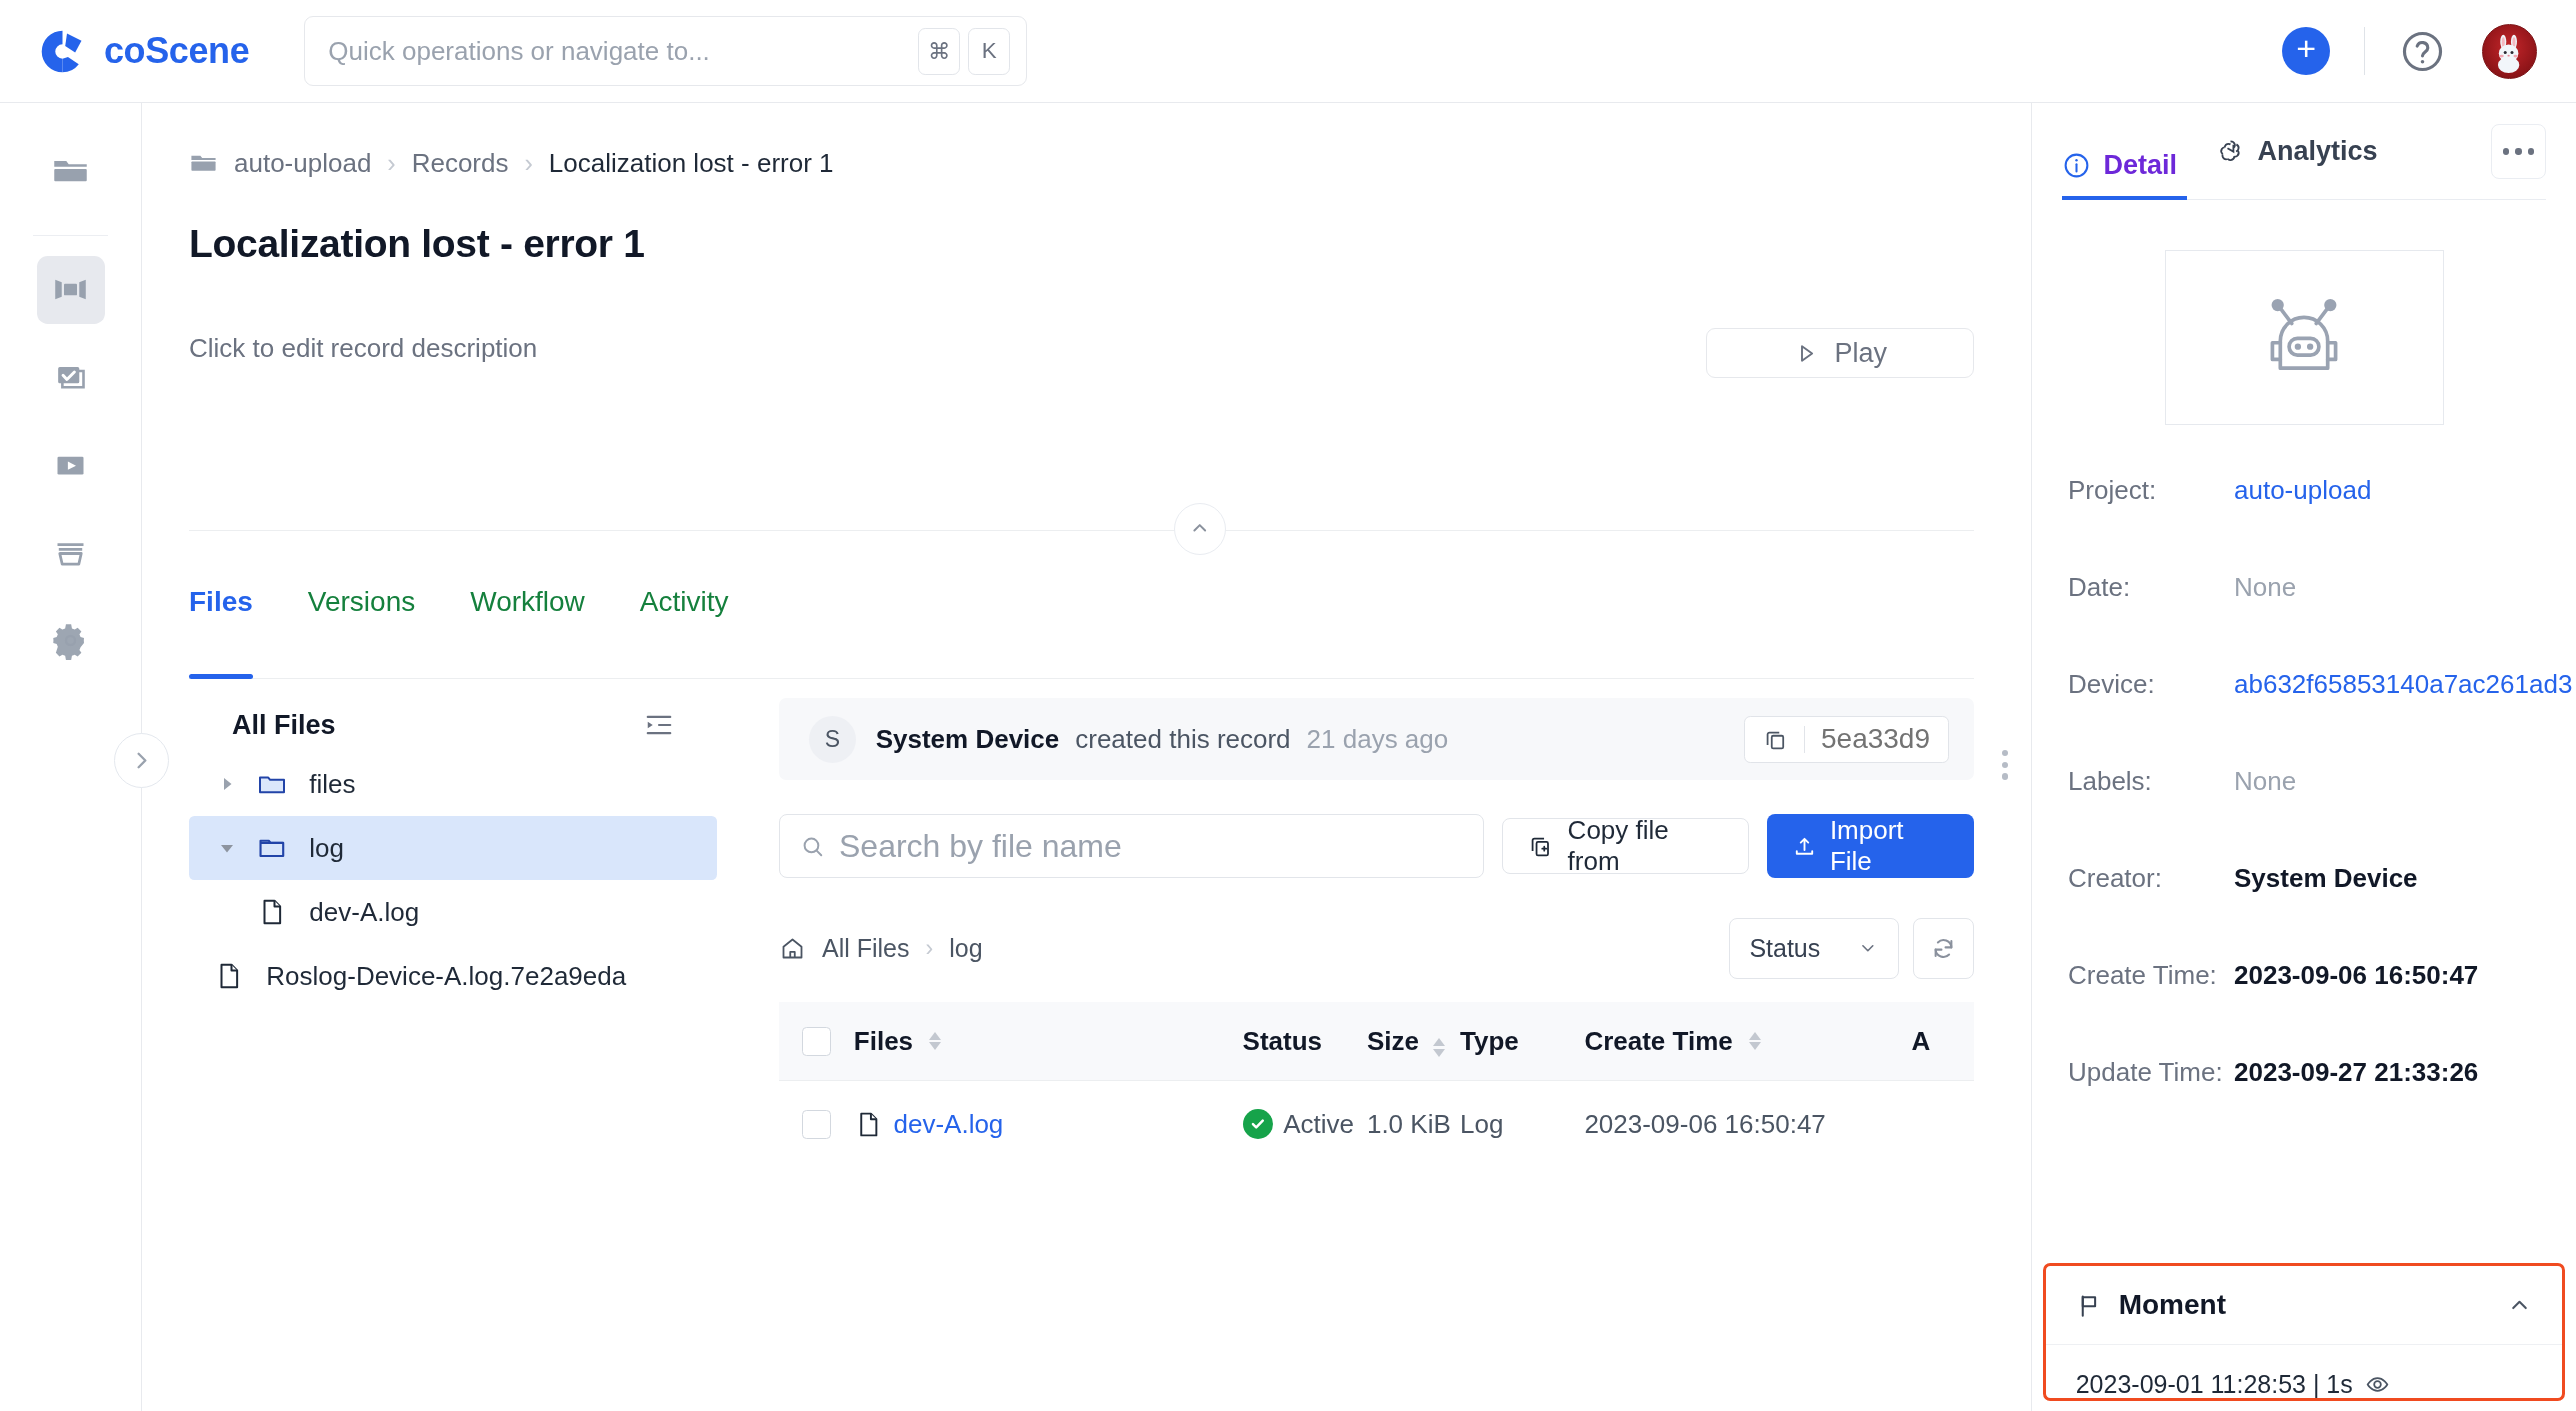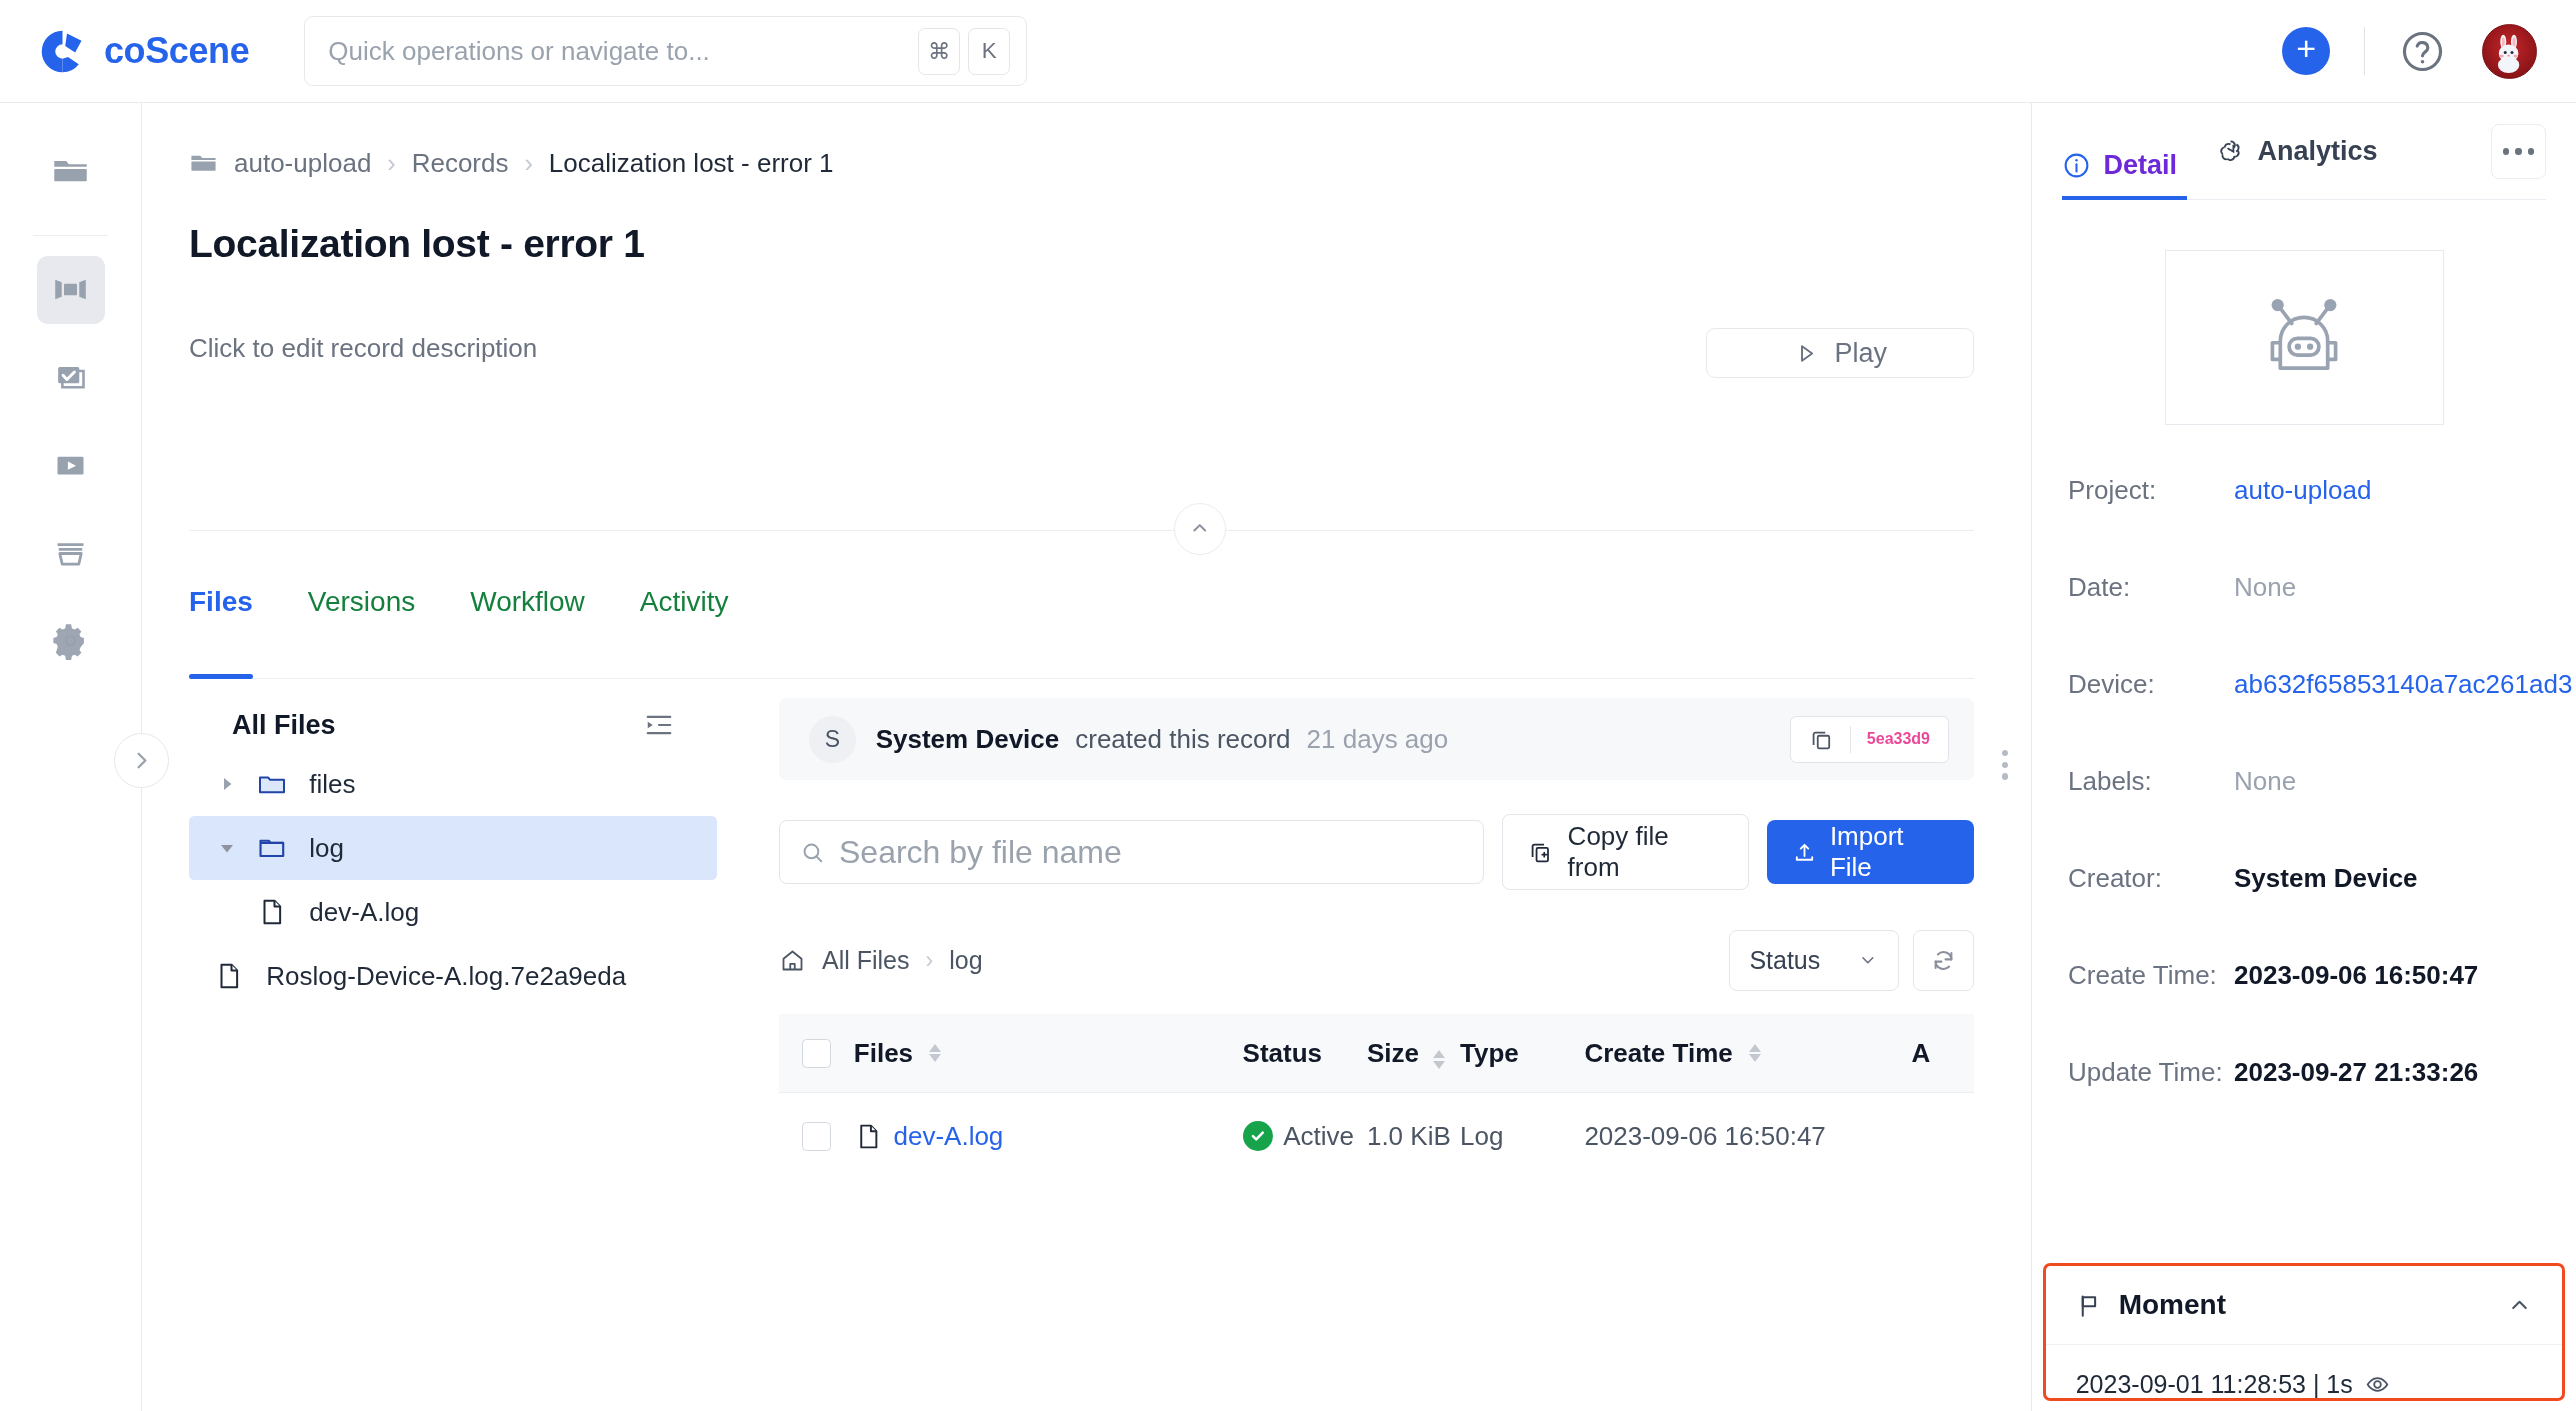--- a/index.html
+++ b/index.html
@@ -172,32 +172,32 @@
     font-size: 23px; color: #4b5563; margin-right: 19.7px;
   }
   .rb-name { font-size: 26px; font-weight: 700; color: #111827; }
   .rb-action { font-size: 26px; color: #4b5563; margin-left: 16px; }
   .rb-time { font-size: 26px; color: #9aa2ae; margin-left: 16px; }
   .rb-chip {
     margin-left: auto; height: 47px; border: 0.9px solid #e1e4e9; border-radius: 6.3px;
     display: flex; align-items: center; padding: 0 18px; gap: 16px; background: #fff;
   }
   .rb-chip-sep { width: 0.9px; height: 27px; background: #e1e4e9; }
-  .rb-chip-id { font-size: 16px; color: #ec4899; font-weight: 700; }
+  .rb-chip-id { font-size: 28px; color: #737373; font-weight: 400; }
 
   .files-toolbar {
     margin-top: 34px; display: flex; align-items: center; gap: 18px;
   }
   .search-field {
     width: 721px; height: 64px; border: 0.9px solid #e2e5ea; border-radius: 8px;
     display: flex; align-items: center; padding: 0 19.7px; gap: 14.3px; background: #fff;
   }
   .search-ph { font-size: 32px; color: #9aa2ae; }
   .btn-outline {
-    height: 76px; border: 0.9px solid #e2e5ea; border-radius: 8px; background: #fff;
+    height: 56px; border: 0.9px solid #e2e5ea; border-radius: 8px; background: #fff;
     display: flex; align-items: center; justify-content: center; gap: 14.3px;
     padding: 0 25px; font-size: 26px; color: #1f2937;
   }
   .btn-primary {
     height: 64px; border-radius: 8px; background: #2563eb;
     display: flex; align-items: center; justify-content: center; gap: 12.5px;
     padding: 0 25px; font-size: 26px; color: #fff; font-weight: 500;
   }
   .kebab {
     position: absolute; right: -34px; top: 52px;

